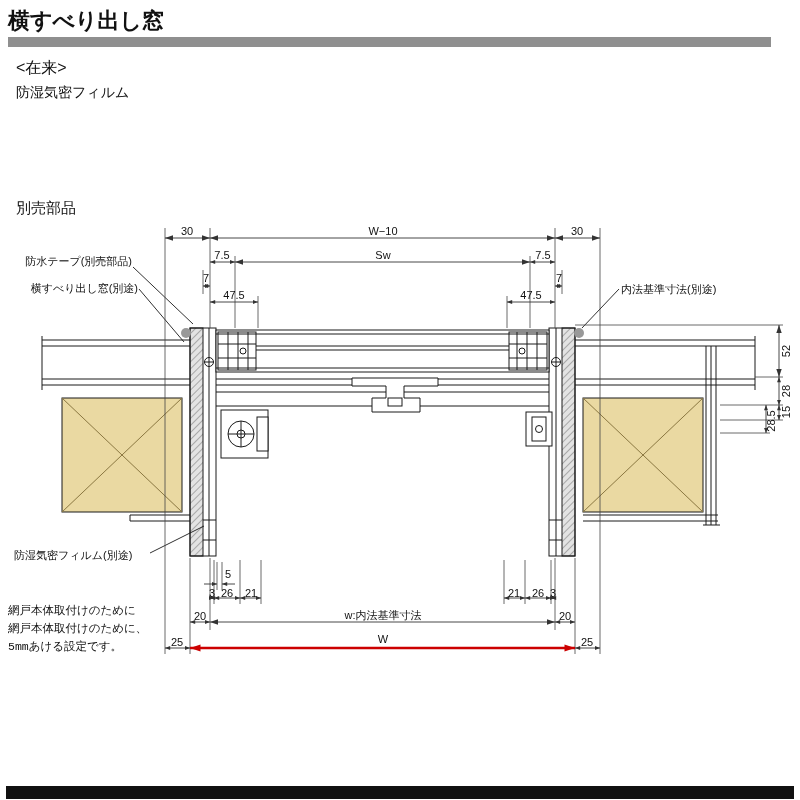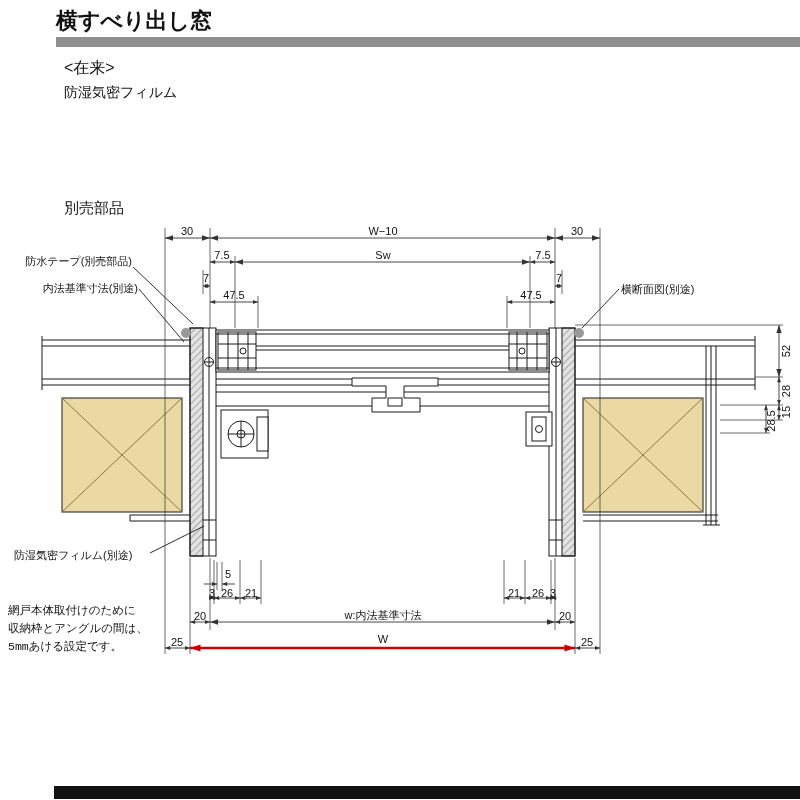--- a/index.html
+++ b/index.html
@@ -1,18 +1,18 @@
 <!DOCTYPE html>
 <html><head>
 <meta charset="utf-8">
 <style>
   html,body{margin:0;padding:0;background:#fff;}
   #page{position:relative;width:800px;height:800px;background:#fff;overflow:hidden;
         font-family:"Liberation Sans","DejaVu Sans",sans-serif;color:#111;}
-  .abs{position:absolute;margin-left:48px;}
+  .abs{position:absolute;}
   #titlebox{left:8px;top:6px;display:flex;align-items:baseline;gap:12px;white-space:nowrap;}
   #title-main{font-size:22px;font-weight:bold;}
   #title-sub{font-size:17px;font-weight:bold;}
   #graybar{left:8px;top:37px;width:763px;height:10px;background:#8f8f8f;}
   #tag{left:16px;top:58px;font-size:16px;}
   #variant{left:16px;top:84px;font-size:14px;}
   #sectionlabel{left:16px;top:199px;font-size:15px;}
   .lbl{position:absolute;font-size:11px;line-height:12px;white-space:nowrap;transform:translateX(-50%);}
   .rot{transform:translate(-50%,-50%) rotate(-90deg);}
   .callout{position:absolute;font-size:11px;line-height:12px;white-space:nowrap;}
@@ -255,22 +255,22 @@
 
   <div class="lbl" style="left:200px;top:610px">20</div>
   <div class="lbl" style="left:383px;top:609px">w:内法基準寸法</div>
   <div class="lbl" style="left:565px;top:610px">20</div>
 
   <div class="lbl" style="left:177px;top:636px">25</div>
   <div class="lbl" style="left:383px;top:633px">W</div>
   <div class="lbl" style="left:587px;top:636px">25</div>
 
   <div class="callout callout-r" style="left:8px;top:255px;width:124px">防水テープ(別売部品)</div>
-  <div class="callout callout-r" style="left:8px;top:282px;width:130px">内法基準寸法(別途)</div>
-  <div class="callout" style="left:621px;top:283px">横断面図(別途)</div>
+  <div class="callout callout-r" style="left:8px;top:282px;width:130px">横すべり出し窓(別途)</div>
+  <div class="callout" style="left:621px;top:283px">内法基準寸法(別途)</div>
   <div class="callout" style="left:14px;top:549px">防湿気密フィルム(別途)</div>
 
   <div class="note-line" style="left:8px;top:602px">網戸本体取付けのために</div>
-  <div class="note-line" style="left:8px;top:620px">収納枠とアングルの間は、</div>
+  <div class="note-line" style="left:8px;top:620px">網戸本体取付けのために、</div>
   <div class="note-line" style="left:8px;top:638px">5mmあける設定です。</div>
 
   <div class="abs" id="footerbar"></div>
 </div>
 
 </body></html>

